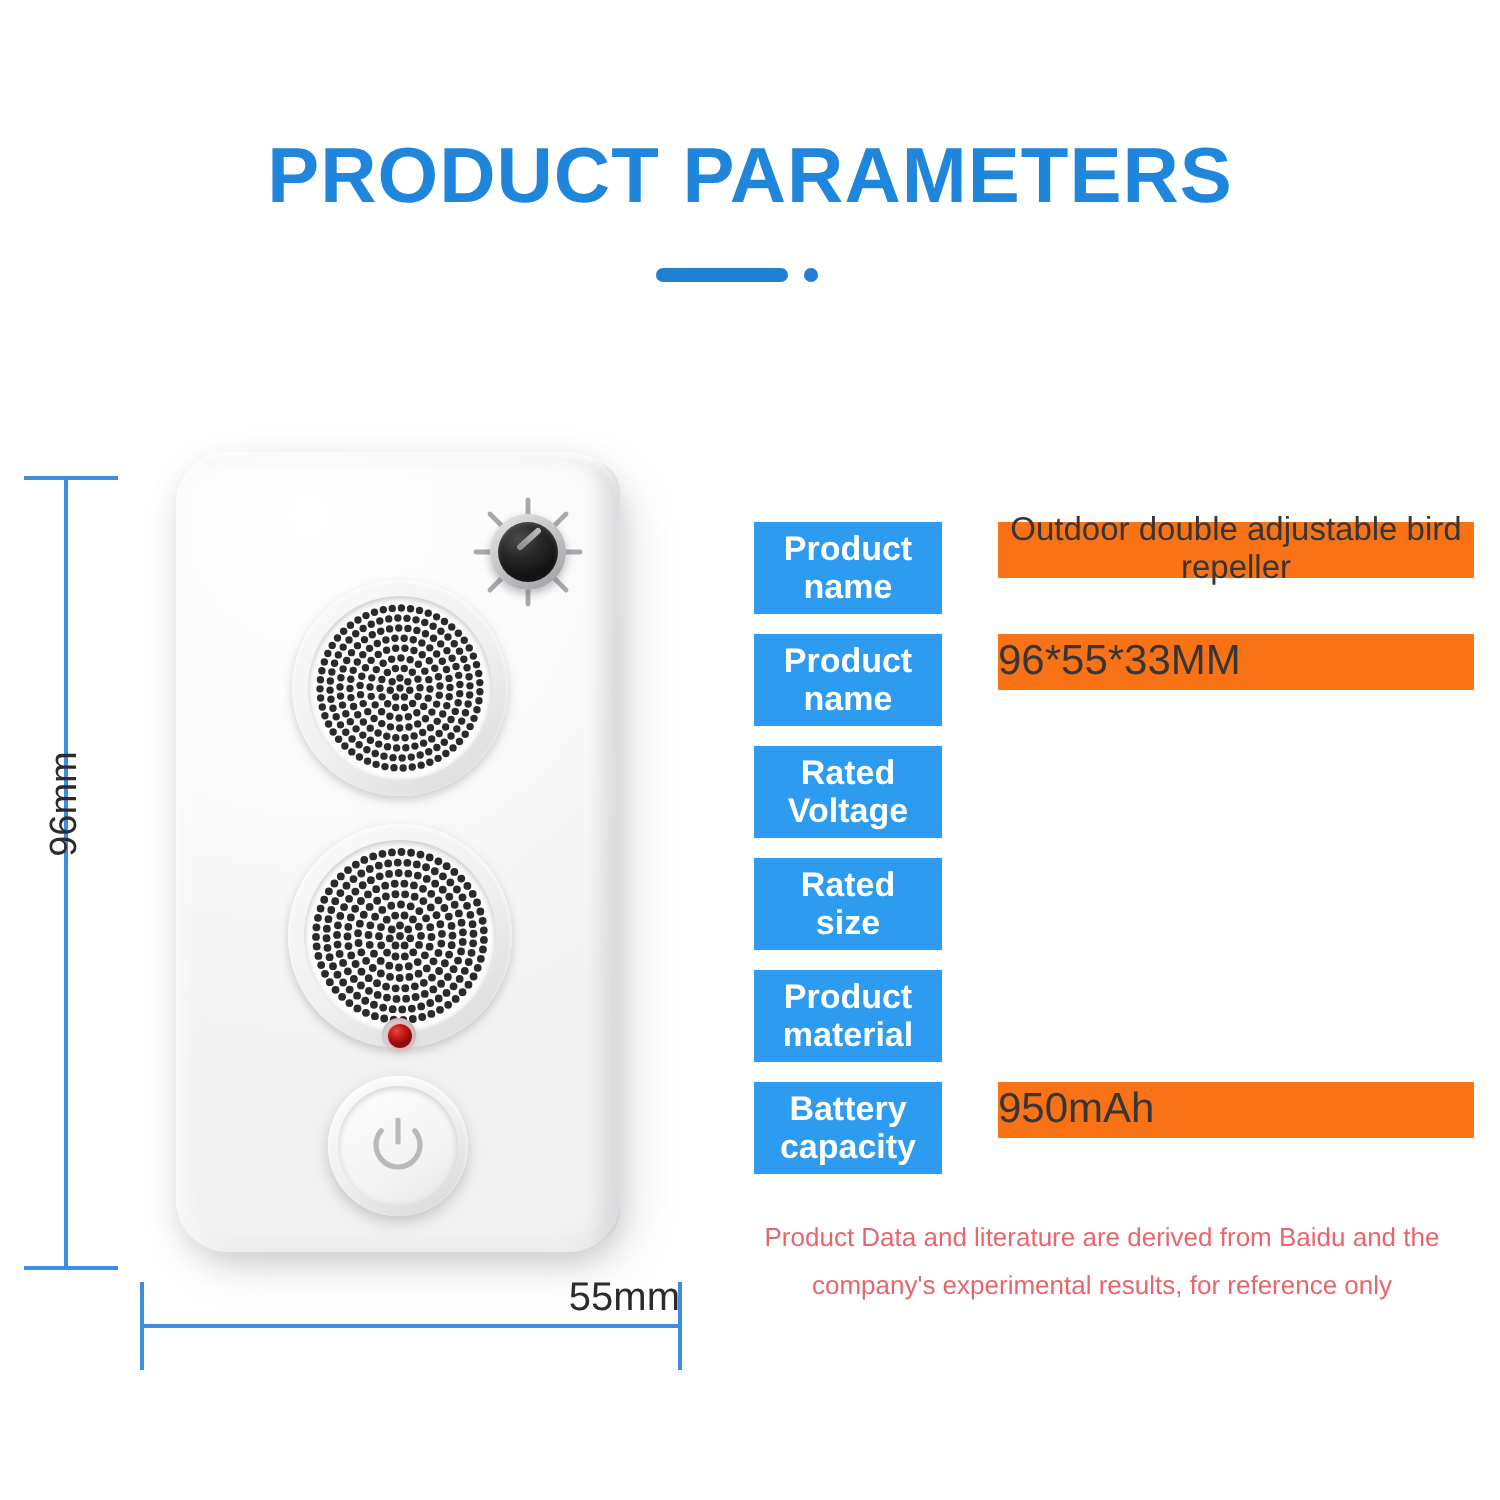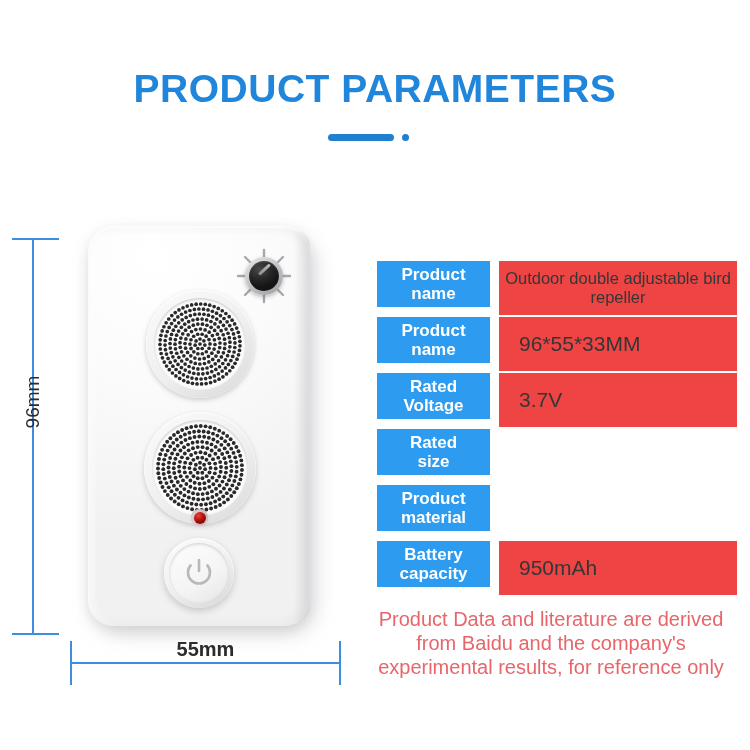--- a/index.html
+++ b/index.html
@@ -58,22 +58,22 @@
   .dim-h-cap-l {
     position: absolute; left: 70px; top: 620px;
     width: 2px; height: 44px; background: #3d8ee0;
   }
   .dim-h-cap-r {
     position: absolute; left: 339px; top: 620px;
     width: 2px; height: 44px; background: #3d8ee0;
   }
   .dim-h-label {
     position: absolute; left: 71px; top: 617px;
-    width: 269px; text-align: center;
-    font-size: 20px; color: #2b2b2b; font-weight: bold;
+    width: 269px; text-align: right;
+    font-size: 20px; color: #2b2b2b;
   }
 
   
   .device-wrap { position: absolute; left: 86px; top: 203px; width: 232px; height: 410px; }
   .device-shadow {
     position: absolute; left: 10px; top: 14px; width: 218px; height: 394px;
     border-radius: 26px;
     background: rgba(130,130,135,0.30);
     filter: blur(11px);
   }
@@ -157,44 +157,44 @@
     border-radius: 50%;
     background: linear-gradient(150deg, #fdfdfd 0%, #f4f4f4 60%, #e6e6e8 100%);
     box-shadow: inset 0 1px 3px rgba(150,150,155,0.45);
   }
   .pwr-glyph { position: absolute; left: 16px; top: 15px; }
 
   
   .spec-table { position: absolute; left: 377px; top: 240px; width: 360px; }
   .spec-row { position: relative; height: 46px; margin-bottom: 10px; }
   .spec-key {
-    position: absolute; left: 0; top: 0; width: 113px; height: 46px;
+    position: absolute; left: 0; top: 0; width: 94px; height: 46px;
     background: #2d9cf0;
     display: flex; flex-direction: column;
     align-items: center; justify-content: center;
     color: #ffffff; font-weight: bold; font-size: 17px; line-height: 19px;
     text-align: center;
   }
   .spec-val {
-    position: absolute; left: 122px; top: 0; width: 238px; height: 54px;
-    background: #ef4444;
+    position: absolute; left: 122px; top: 0; width: 238px; height: 28px;
+    background: #f97316;
     display: flex; align-items: center;
     color: #363636;
   }
-  .spec-val.pad { padding-left: 20px; font-size: 21px; }
+  .spec-val.pad { font-size: 21px; }
   .spec-val.wrapped {
     justify-content: center; text-align: center;
     font-size: 16.5px; line-height: 19px; padding: 0 6px;
   }
 
   
   .disclaimer {
     position: absolute; left: 360px; top: 586px; width: 382px;
     text-align: center;
-    font-size: 20px; line-height: 24px;
+    font-size: 13px; line-height: 24px;
     color: #e8656a;
   }
 </style>
 </head>
 <body>
 
 <div id="stage">
 
   <div class="title">PRODUCT PARAMETERS</div>
   <div class="deco">
@@ -778,21 +778,20 @@
         <span>name</span>
       </div>
       <div class="spec-val pad">96*55*33MM</div>
     </div>
 
     <div class="spec-row">
       <div class="spec-key">
         <span>Rated</span>
         <span>Voltage</span>
       </div>
-      <div class="spec-val pad">3.7V</div>
     </div>
 
     <div class="spec-row">
       <div class="spec-key">
         <span>Rated</span>
         <span>size</span>
       </div>
     </div>
 
     <div class="spec-row">

